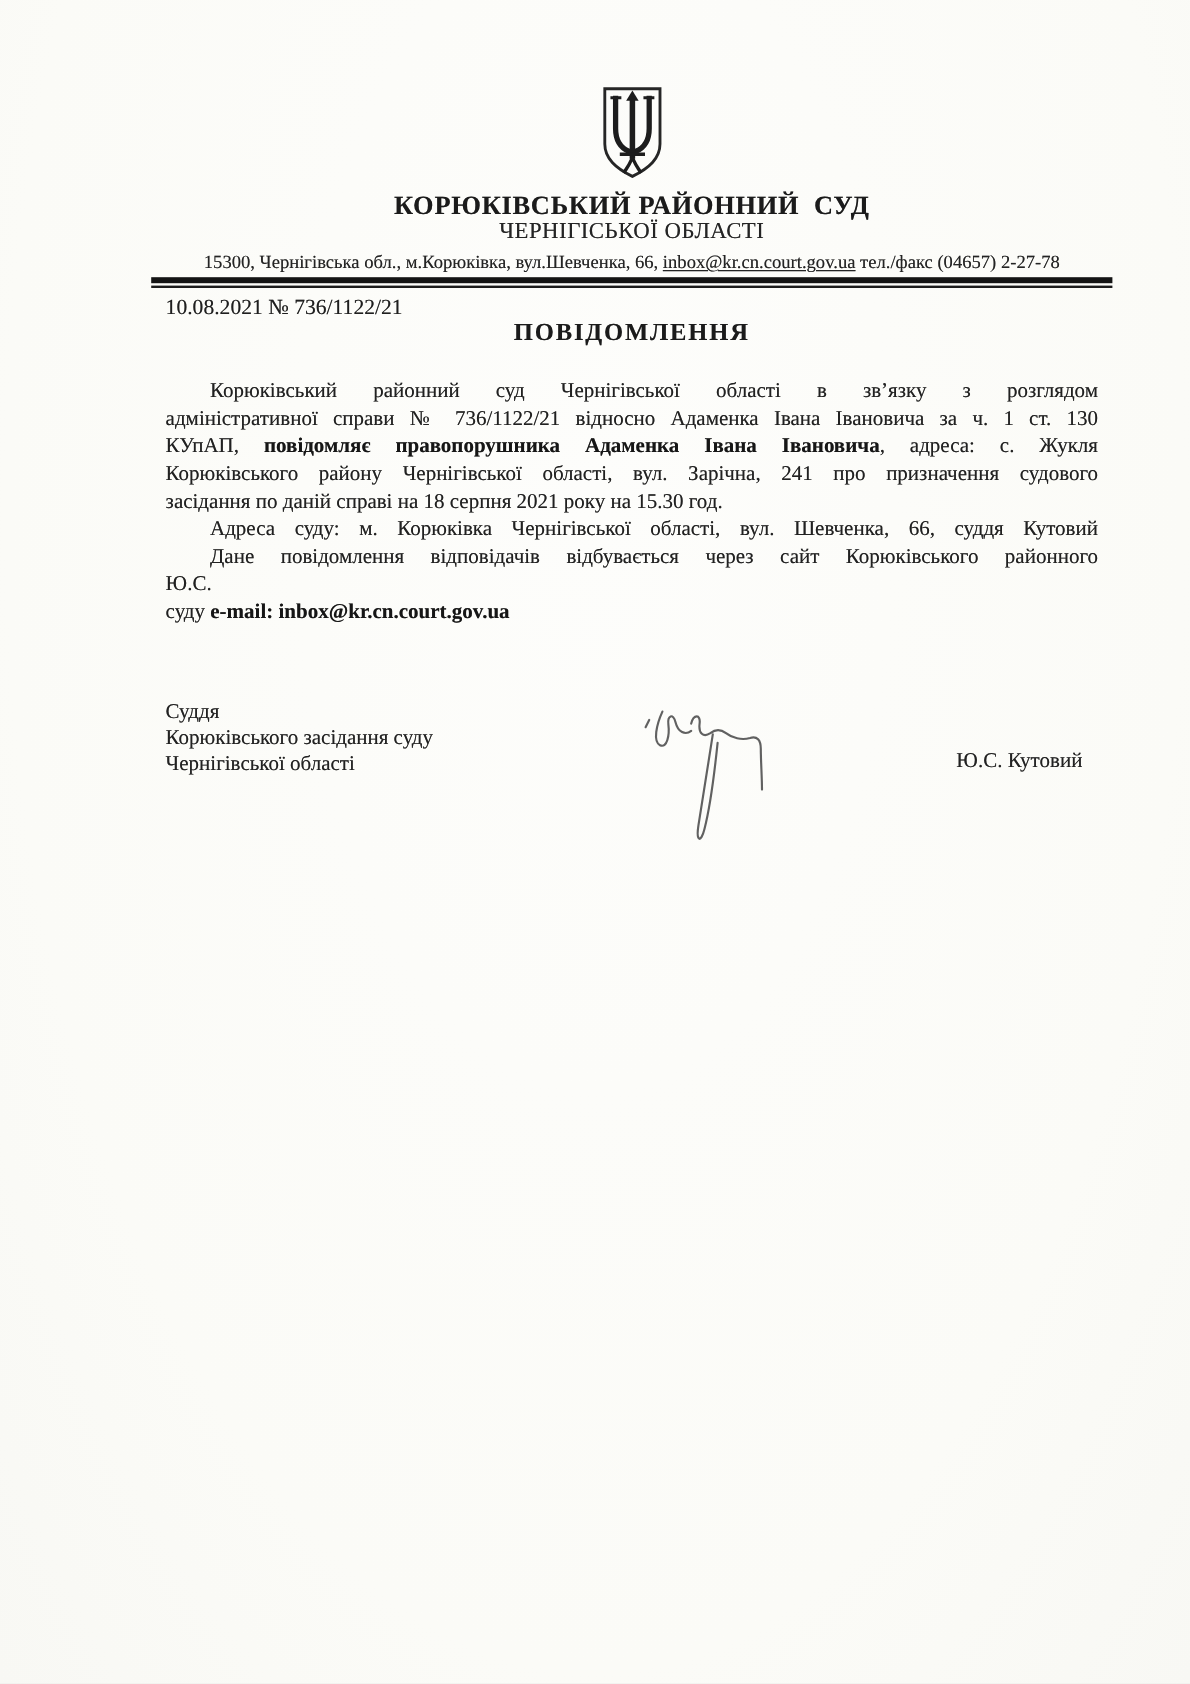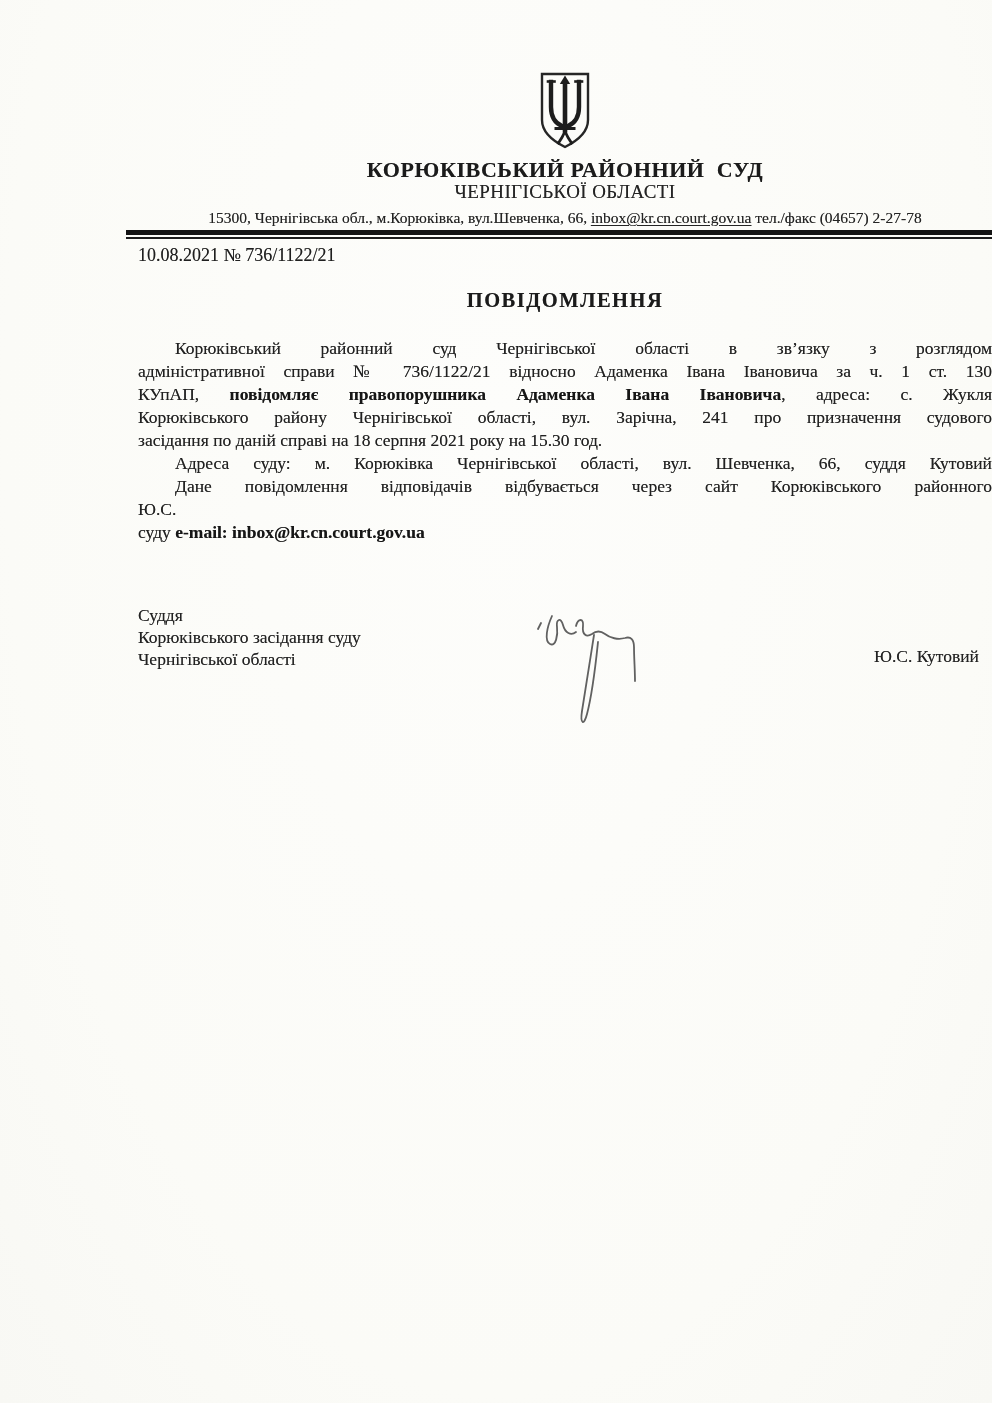--- a/index.html
+++ b/index.html
@@ -8,21 +8,21 @@
     width:992px;height:1403px;
     margin:0 auto;
     background:#fcfcf9;
     background-image:radial-gradient(ellipse at 50% 30%, #fdfdfb 0%, #fbfbf7 70%, #f8f8f4 100%);
     font-family:"Liberation Serif","DejaVu Serif",serif;
     color:#222;
     overflow:hidden;
     -webkit-font-smoothing:antialiased;
   }
   .ink{ text-shadow:0 0 .45px rgba(20,20,20,.5); }
-  .content{ padding-left:138px; }
+  .content{ padding-left:138px; padding-right:77px; }
 
   
   .emblem-wrap{ padding-top:72px; text-align:center; }
   .emblem-wrap svg{ display:inline-block; }
   .court-name{
     margin-top:4px; text-align:center;
     font-weight:bold; font-size:22px; line-height:23px;
     letter-spacing:.6px; white-space:pre-wrap; color:#1b1b1b;
   }
   .court-region{
@@ -37,21 +37,21 @@
   .rule-double{ margin:3px -12px 0 -12px; }
   .rule-double .thick{ height:5px; background:#141414; }
   .rule-double .thin{ height:2px; background:#1c1c1c; margin-top:2px; }
 
   .ref-line{
     margin-top:6px; font-size:18px; line-height:20px; color:#1f1f1f;
   }
 
   
   .doc-title{
-    margin-top:24px; text-align:center;
+    text-align:center;
     font-weight:bold; font-size:20.5px; line-height:22px;
     letter-spacing:1.5px; color:#1b1b1b;
   }
   .doc-body{ margin-top:26px; font-size:17.5px; line-height:23px; color:#212121; }
   .pline{ text-align:justify; text-align-last:justify; }
   .pline.last{ text-align:right; text-align-last:left; }
   .pline.first{ text-indent:37px; }
   .pline b{ font-weight:bold; color:#161616; }
 
   

